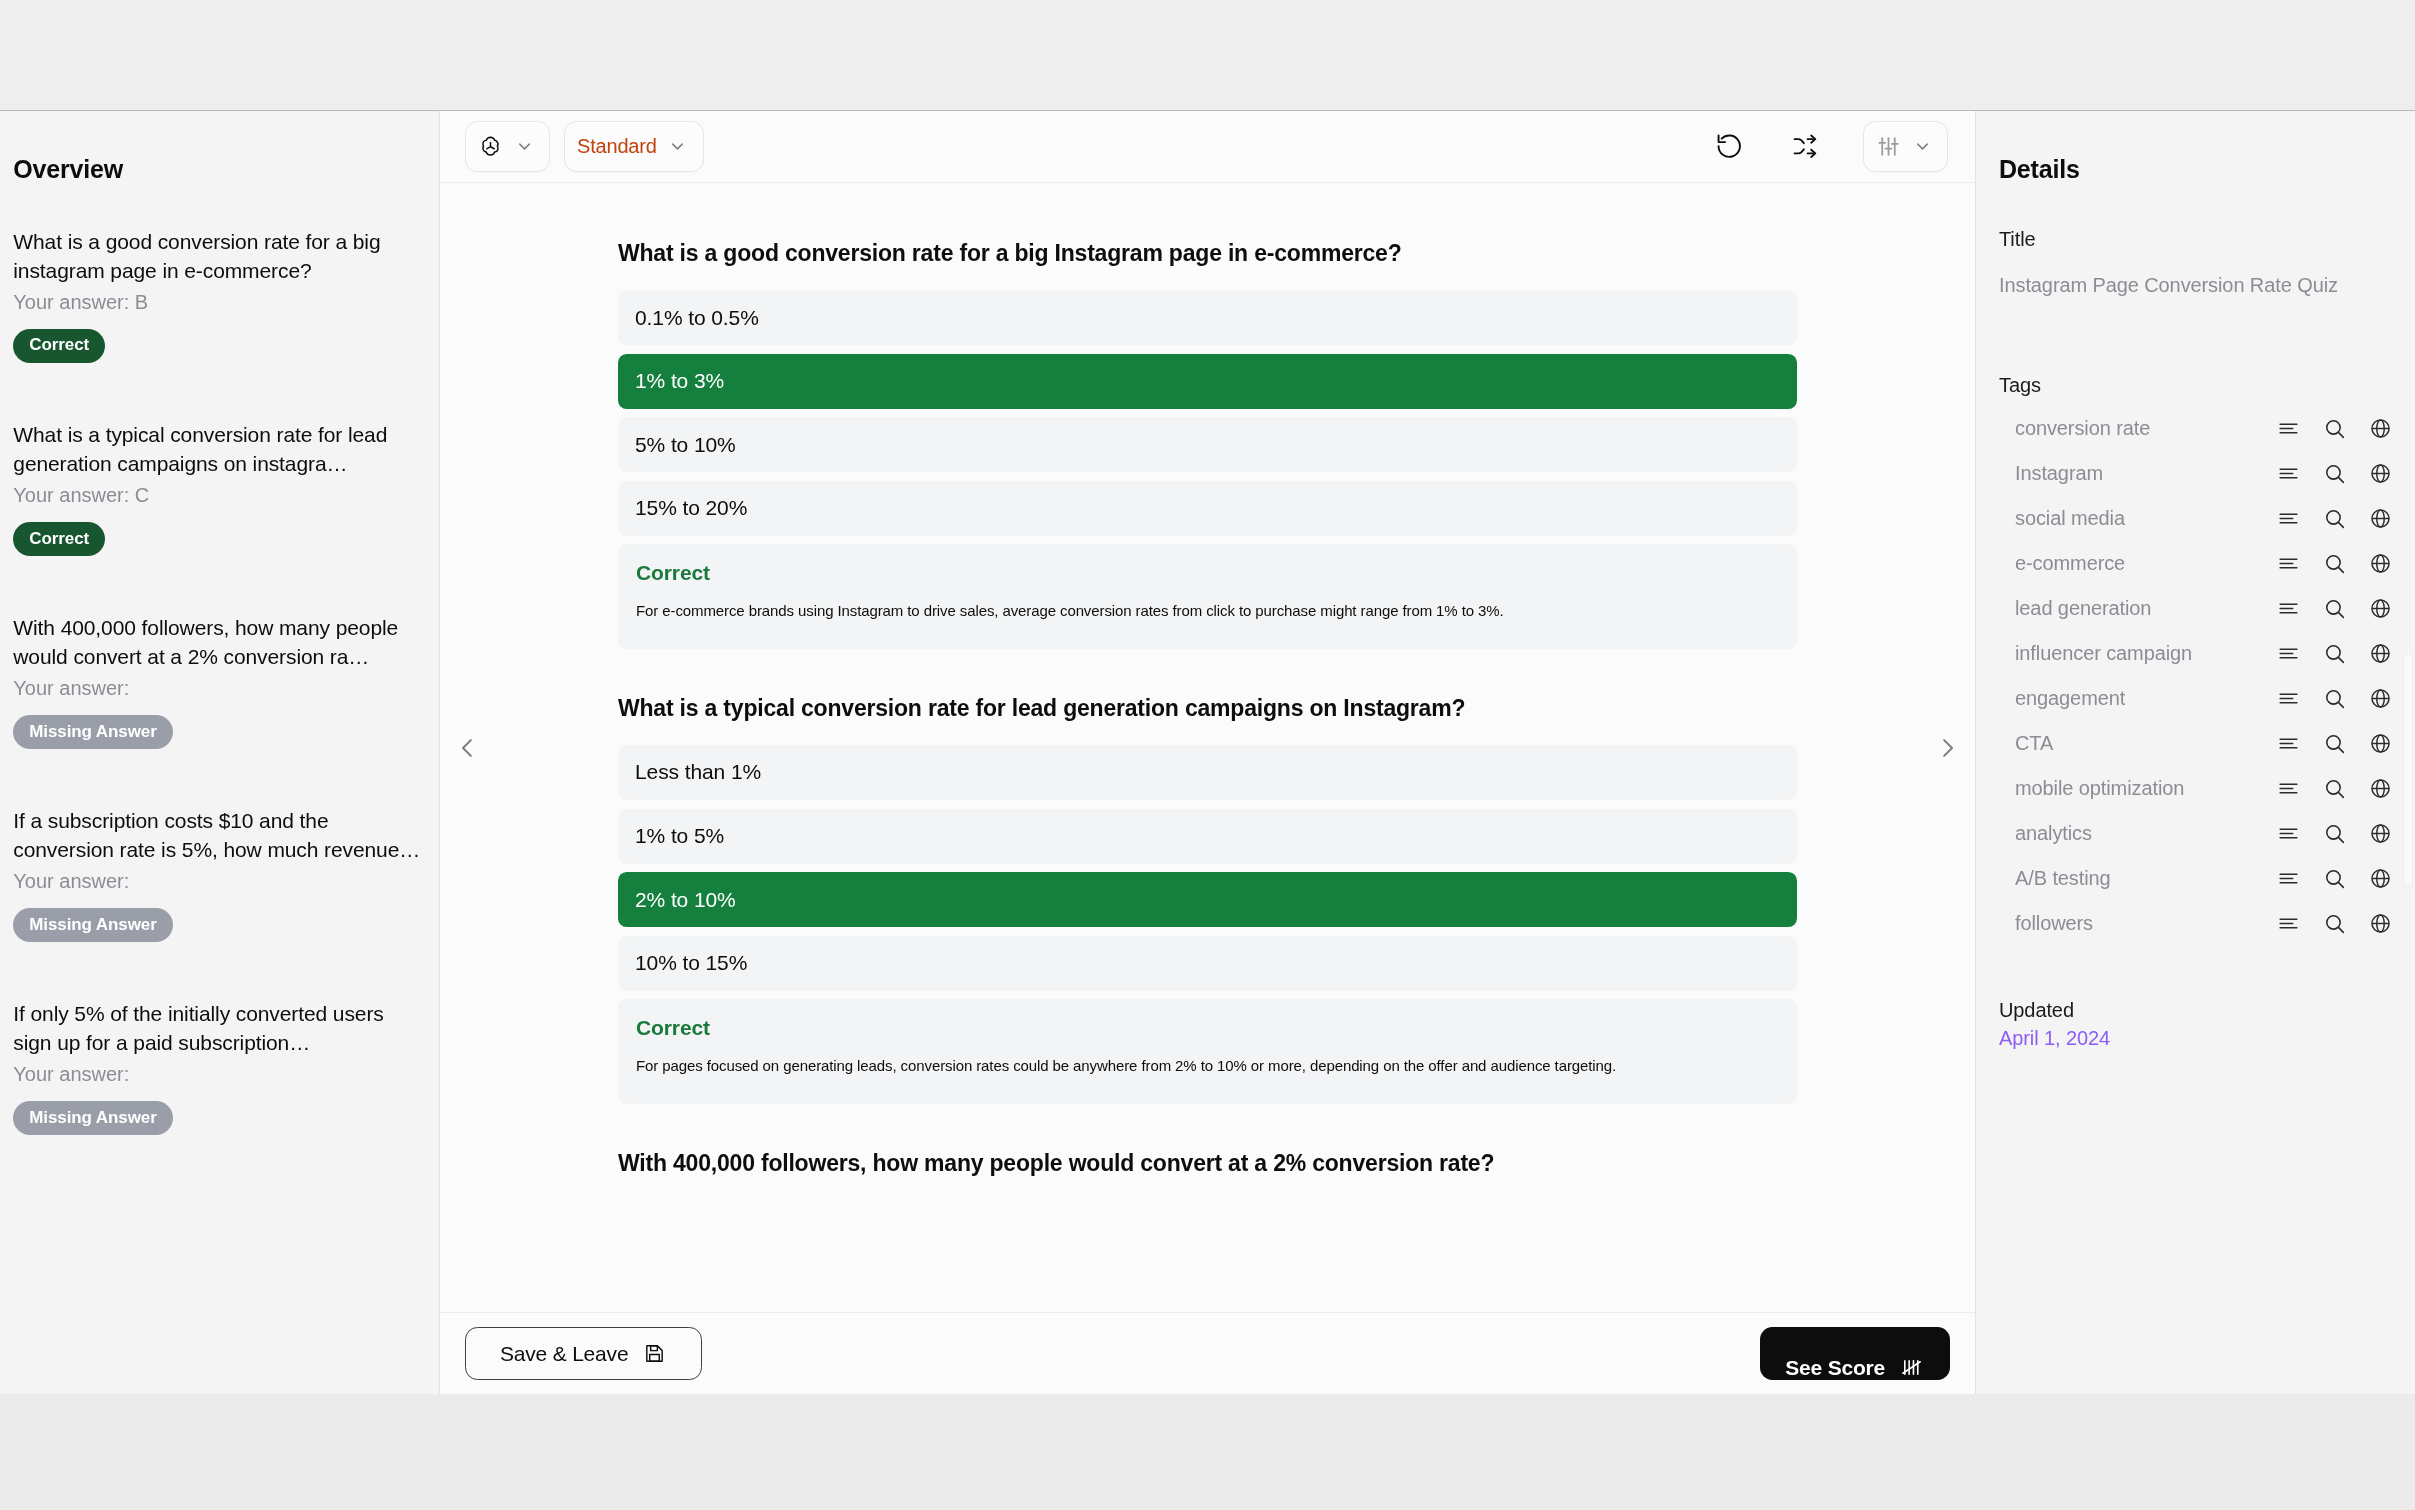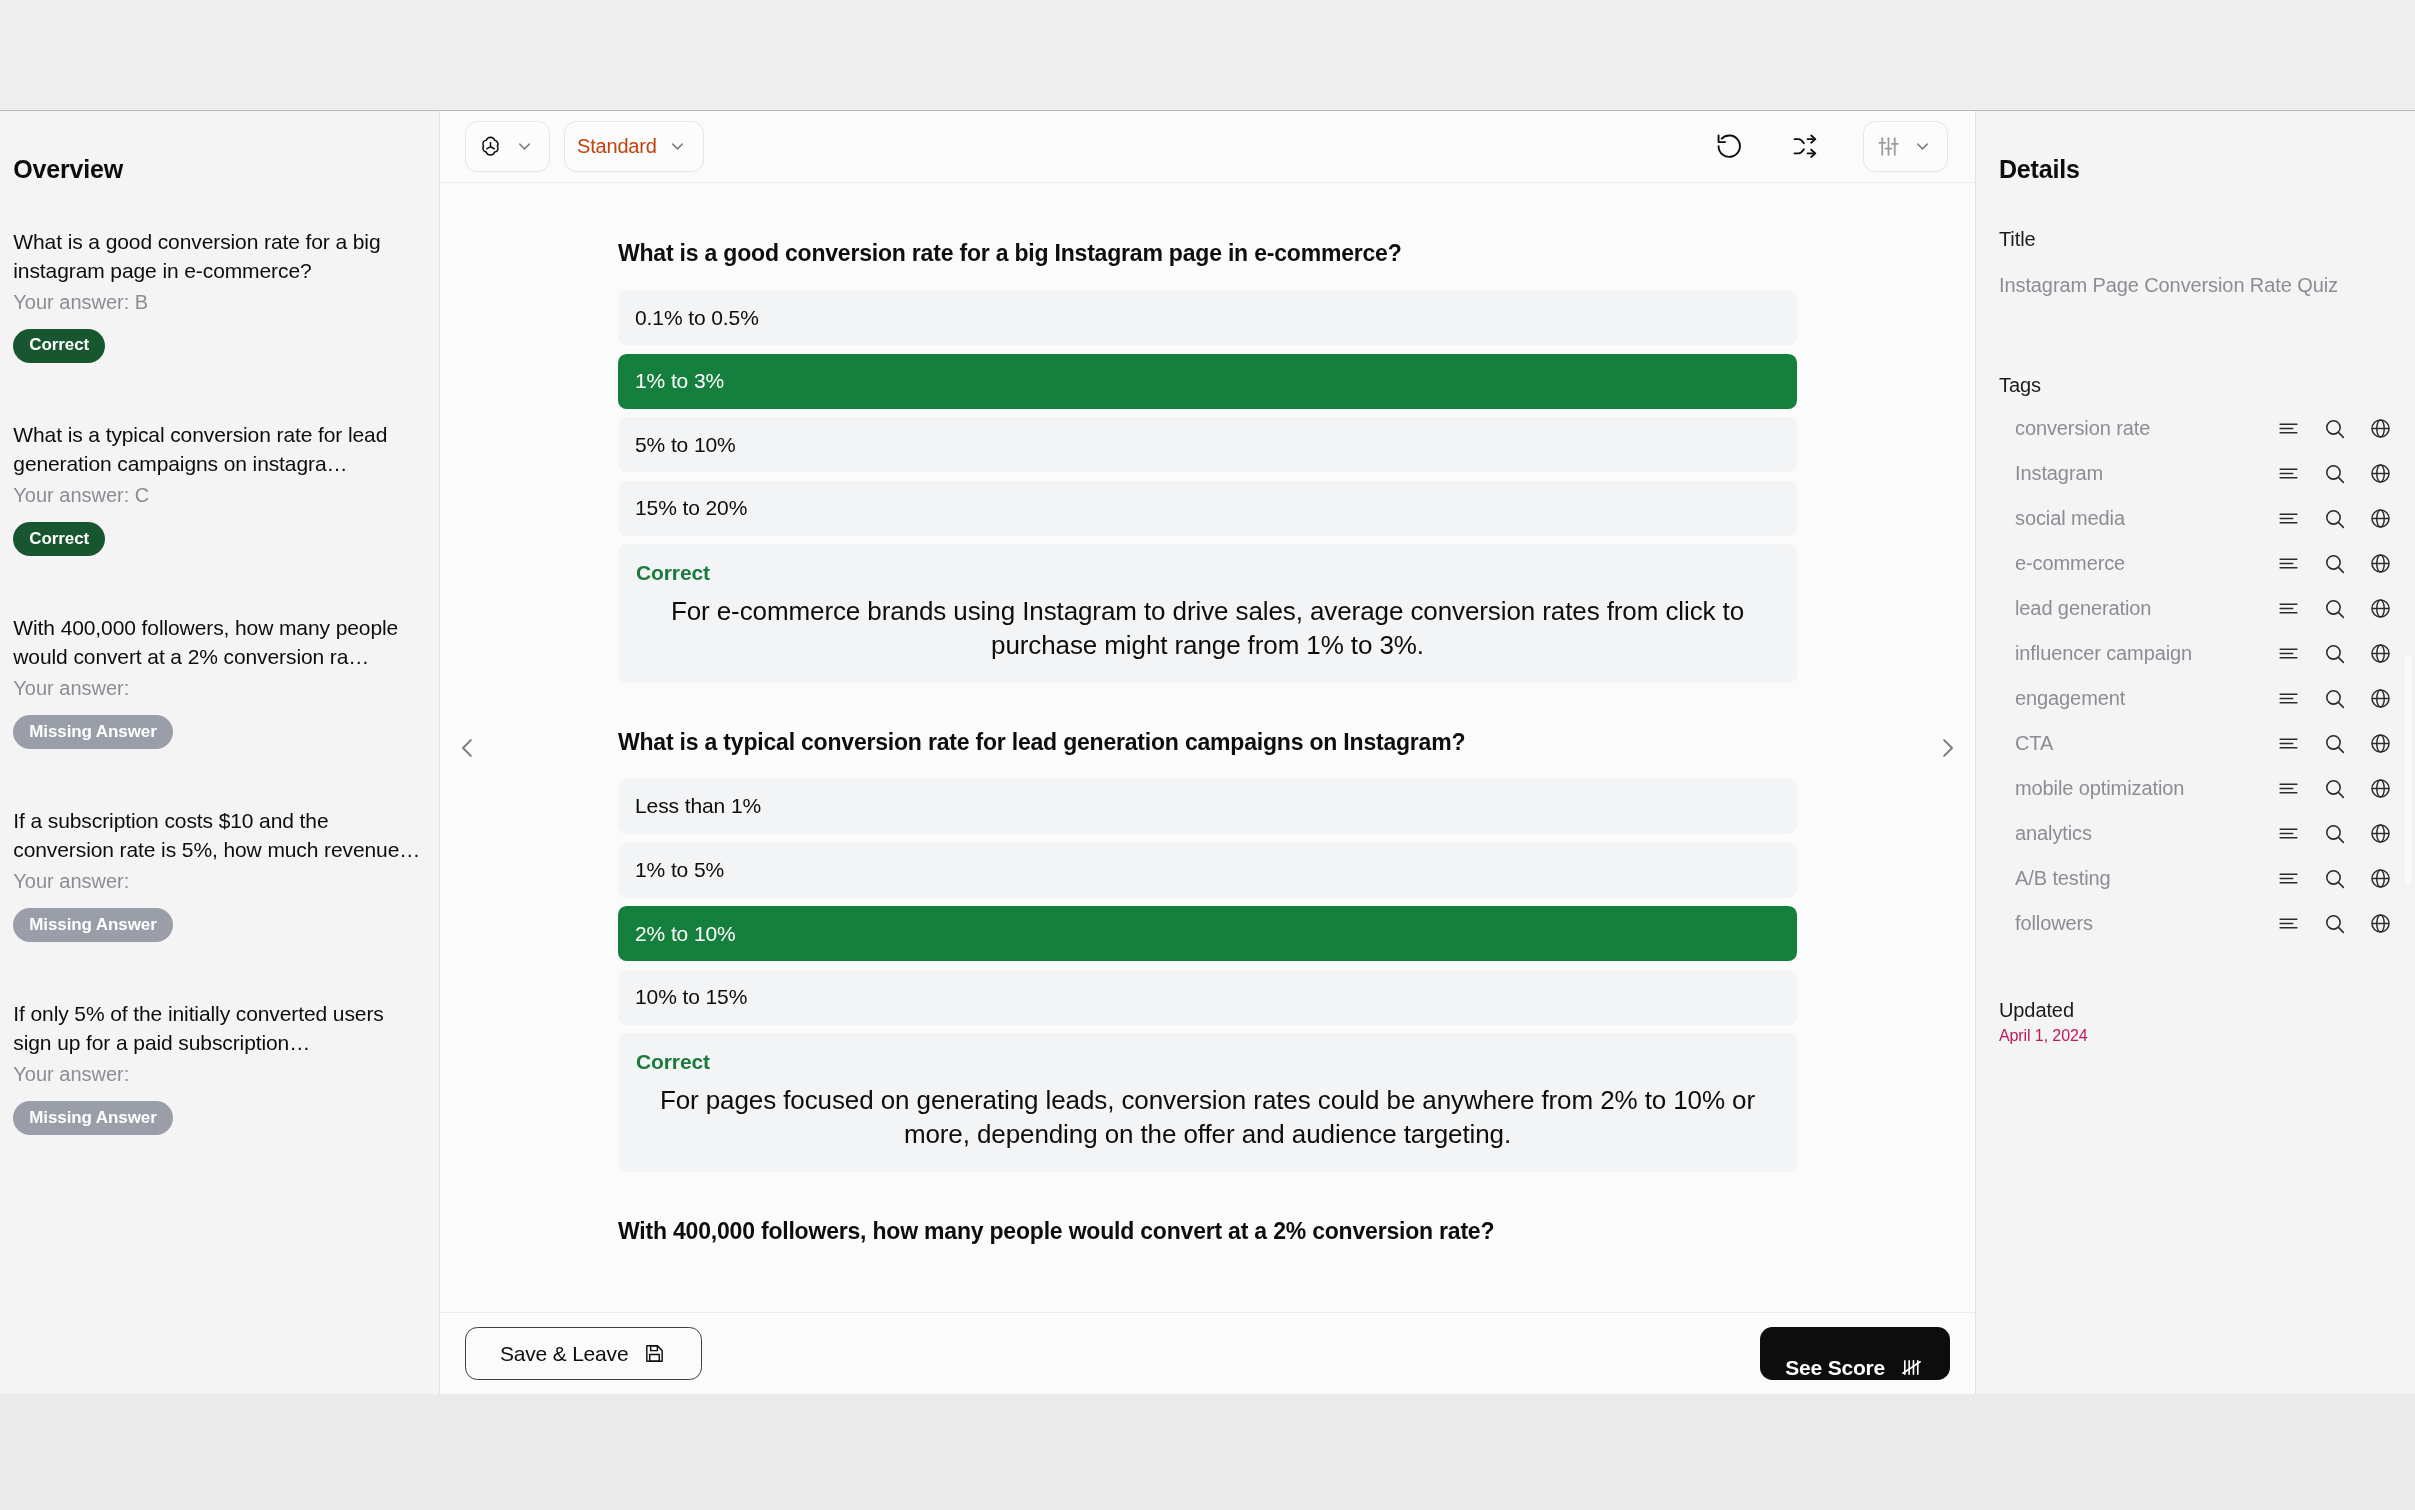--- a/index.html
+++ b/index.html
@@ -195,25 +195,24 @@
     margin-top: 8.6px;
   }
   .explain-label {
     font-size: 21px;
     font-weight: bold;
     color: #1a7a3c;
     letter-spacing: -0.1px;
     margin-bottom: 8.6px;
   }
   .explain-text {
-    font-size: 26px;
+    font-size: 15px;
     line-height: 34px;
     color: #0d0d0d;
     letter-spacing: -0.1px;
-    text-align: center;
   }
 
   .qblock + .qblock { margin-top: 46px; }
 
   .q-title-partial {
     font-size: 23px;
     font-weight: bold;
     color: #0d0d0d;
     letter-spacing: -0.2px;
     padding: 0 178px;
@@ -333,22 +332,22 @@
   }
   .tag-ic { width: 25px; height: 25px; cursor: pointer; display:flex; align-items:center; justify-content:center; }
 
   .updated-label {
     font-size: 20px;
     color: #1b1b1b;
     margin-top: 53px;
     letter-spacing: -0.1px;
   }
   .updated-value {
-    font-size: 16px;
-    color: #be185d;
+    font-size: 20px;
+    color: #8b5cf6;
     margin-top: 5.7px;
     letter-spacing: -0.1px;
   }
 
   
   .page-scroll {
     position: absolute;
     right: 2.9px;
     top: 542px;
     width: 10.5px;

